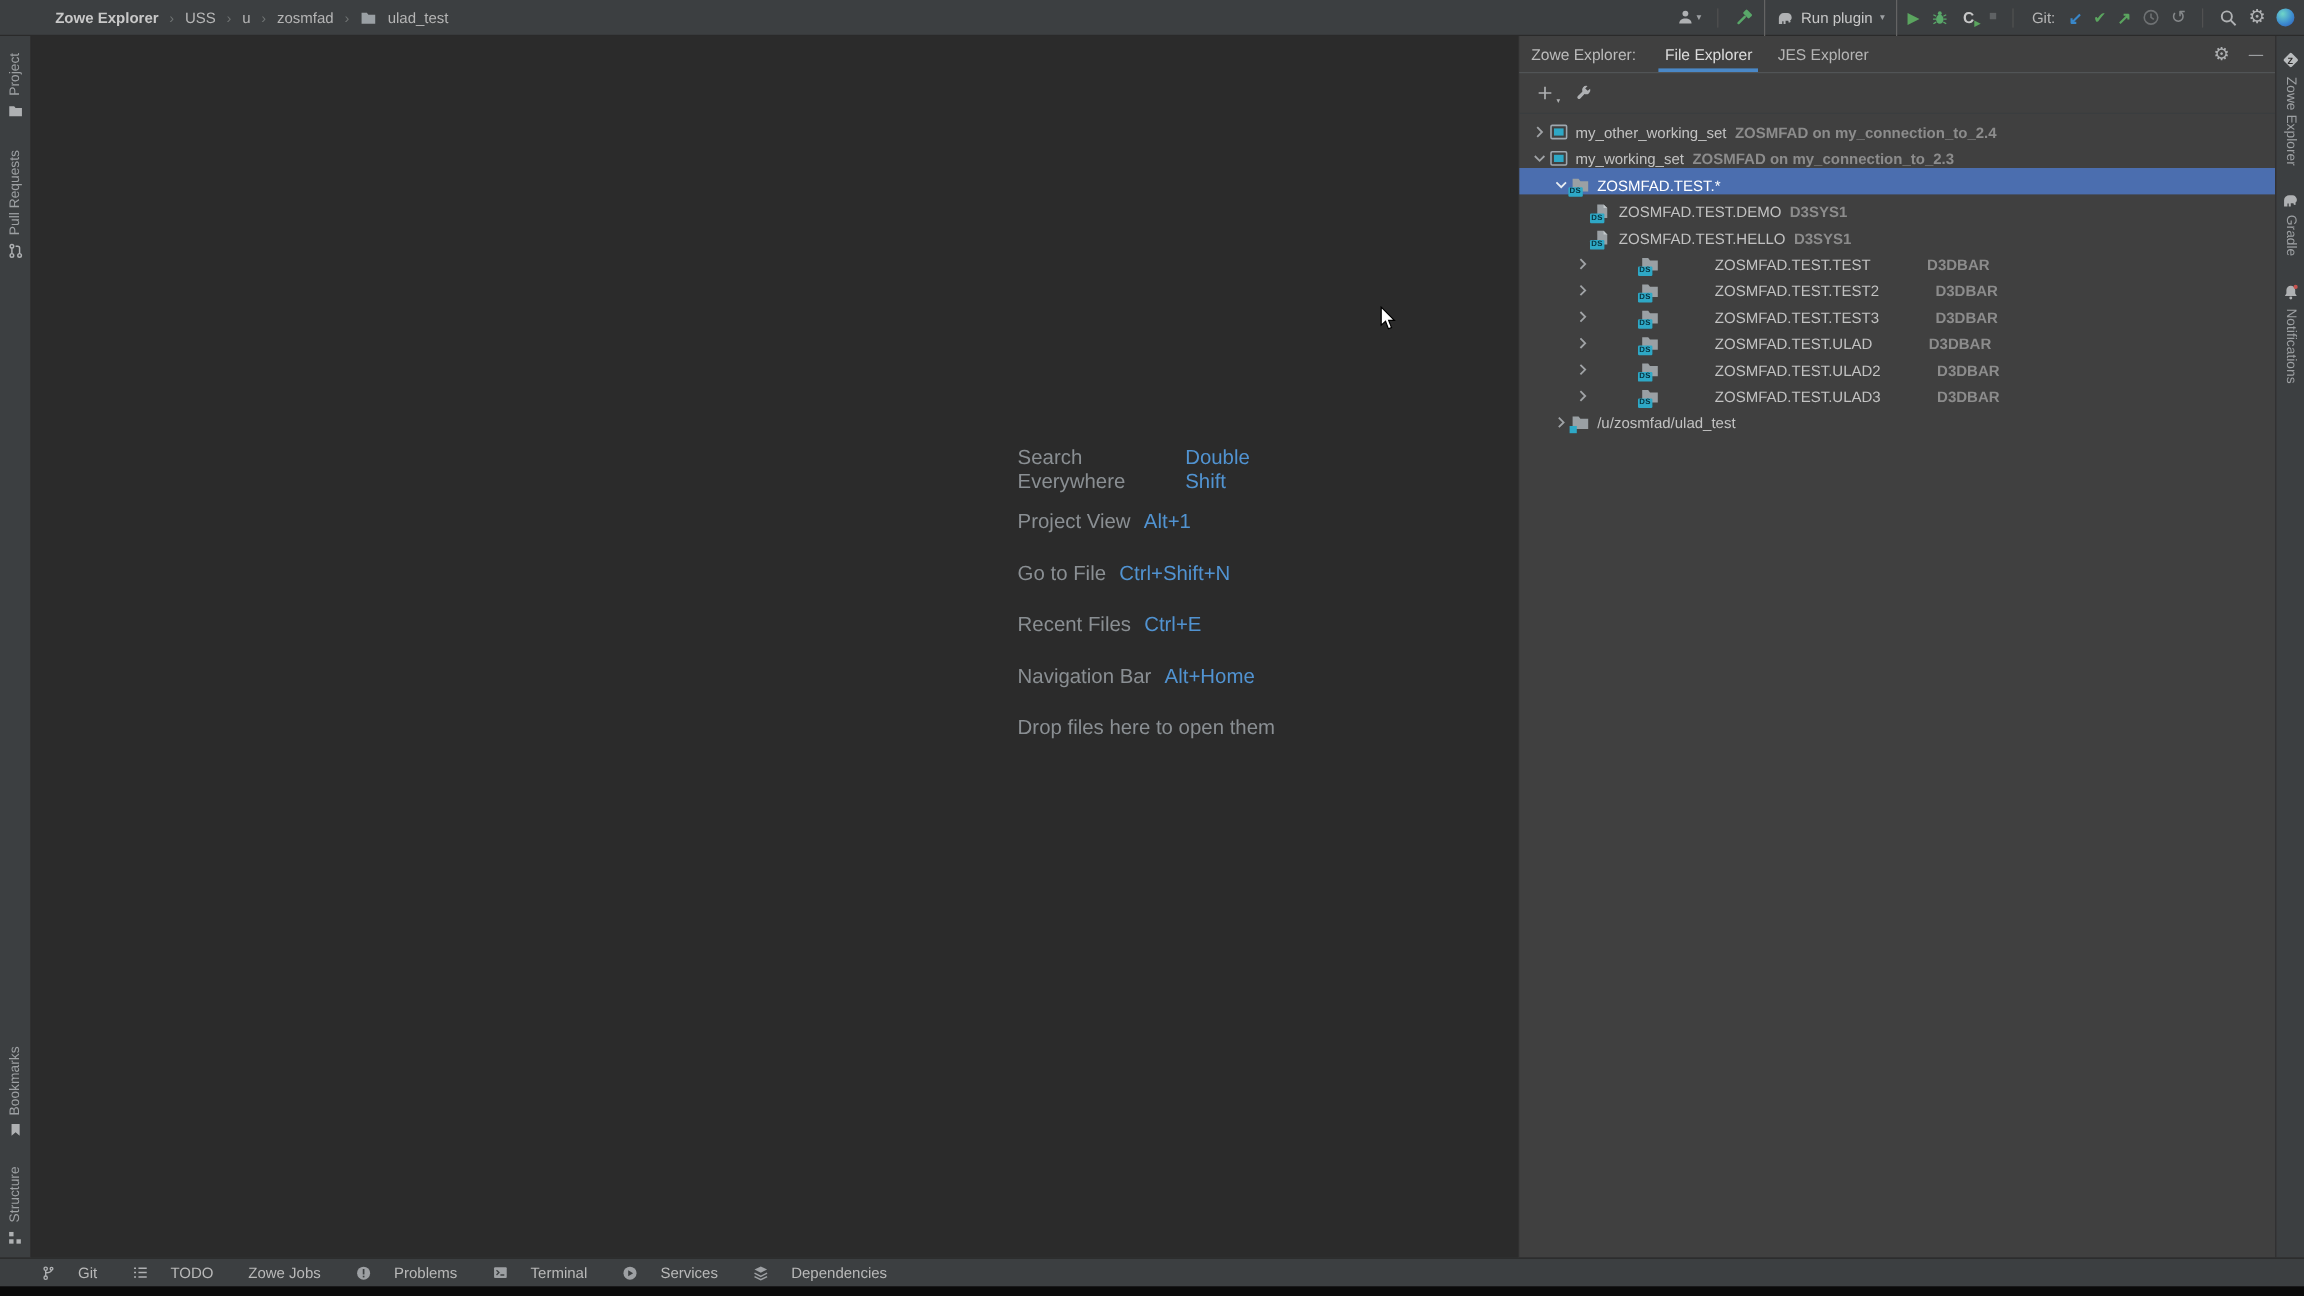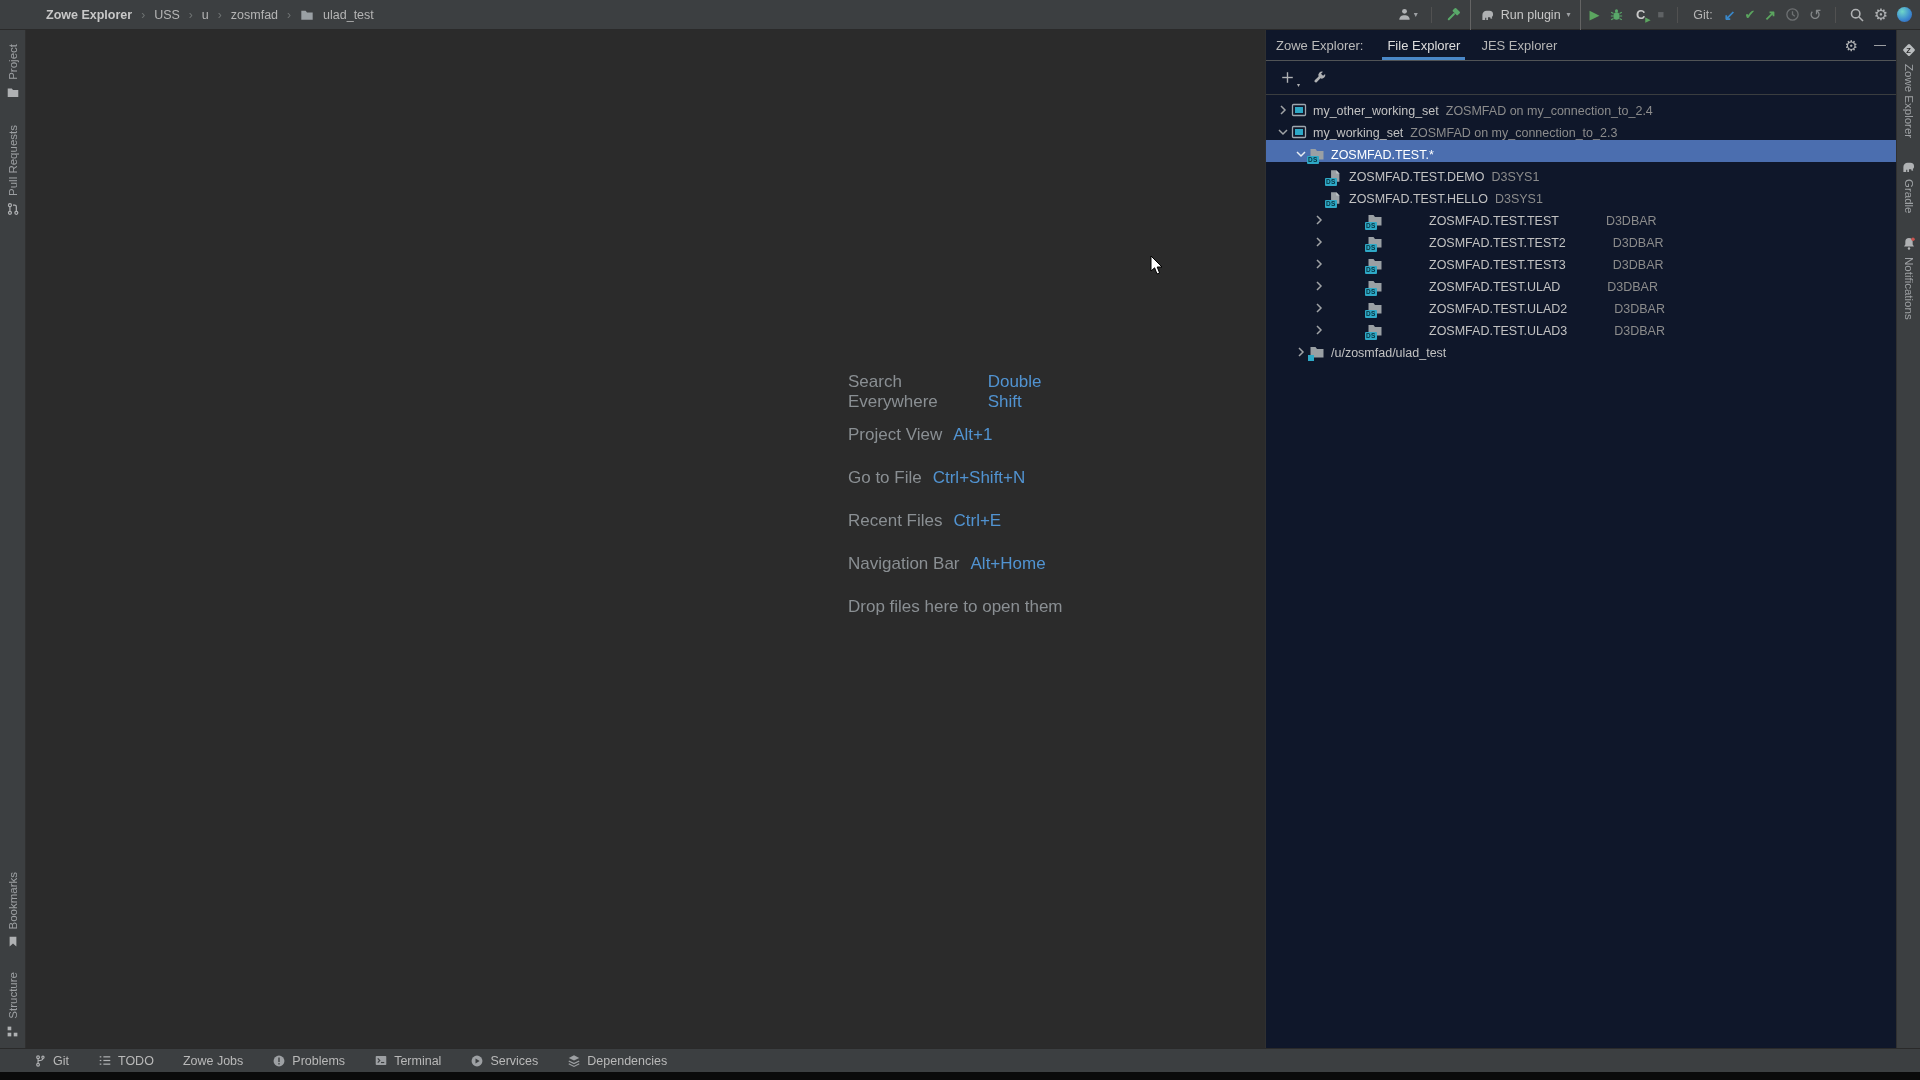--- a/index.html
+++ b/index.html
@@ -38,48 +38,48 @@
   .ls-bottom{margin-top:auto;margin-bottom:10px;display:flex;flex-direction:column;gap:24px;align-items:center;}
   .rs-top{margin-top:12px;display:flex;flex-direction:column;gap:22px;align-items:center;}
 
   .editor{position:absolute;left:26px;top:30px;width:1042px;bottom:32px;background:#2B2B2B;}
   .hints{position:absolute;left:822px;top:340px;}
   .hint-line{height:43px;display:flex;align-items:center;gap:11px;font-size:17px;}
   .hint-label{color:#8A8F93;}
   .hint-key{color:#5193D1;}
 
   
-  .panel{position:absolute;left:1265px;top:30px;width:631px;bottom:32px;background:#0f172a;
+  .panel{position:absolute;left:1265px;top:30px;width:631px;bottom:32px;background:#404040;
          border-left:1px solid #303030;box-sizing:border-box;display:flex;flex-direction:column;}
   .panel-header{height:30px;flex:none;display:flex;align-items:center;padding:0 10px;
                 border-bottom:1px solid #515456;font-size:13px;}
   .panel-title{color:#BBBBBB;margin-right:6px;}
   .tab{height:30px;display:flex;align-items:center;padding:0 3px;margin-left:15px;position:relative;color:#B5B5B5;cursor:default;}
   .tab.active{color:#DDDDDD;}
   .tab.active::after{content:'';position:absolute;left:-2px;right:-2px;bottom:0;height:3px;background:#4A88C7;}
   .panel-header-right{margin-left:auto;display:flex;align-items:center;gap:16px;color:#AFB1B3;}
   .panel-toolbar{height:33px;flex:none;display:flex;align-items:center;padding:0 13px;gap:17px;
                  border-bottom:1px solid #3A3D3F;}
   .tree{flex:1;overflow:hidden;padding-top:1px;}
   .row{height:22px;display:flex;align-items:flex-end;font-size:12.5px;color:#C2C2C2;cursor:default;white-space:nowrap;}
   .row .name{font-weight:500;}
-  .row .suffix{margin-left:7px;color:#8C8C8C;font-weight:400;}
+  .row .suffix{margin-left:7px;color:#8C8C8C;font-weight:700;}
   .row.selected{background:#4B6EAF;color:#FFFFFF;}
   .lvl0{padding-left:8px;} .lvl1{padding-left:26px;} .lvl2{padding-left:44px;gap:40px;} .lvl2m{padding-left:61px;}
   .chev{width:17px;height:16px;display:inline-flex;align-items:center;justify-content:center;flex:none;}
   .ticon{width:16px;height:16px;margin-right:6px;}
   .ds-badge{position:absolute;left:-2px;bottom:-2px;background:#2EA8C6;color:#07333F;
             font-size:6.5px;font-weight:bold;line-height:8px;padding:0 1px;border-radius:1px;letter-spacing:.3px;}
   .uss-badge{position:absolute;left:-1px;bottom:-1px;width:6px;height:6px;background:#2EA8C6;}
 
   
   .bottombar{position:absolute;left:0;bottom:8px;width:1920px;height:24px;background:#3C3F41;
              border-top:1px solid #2A2A2A;box-sizing:border-box;display:flex;align-items:center;
              padding-left:34px;gap:29px;font-size:12.5px;color:#B9B9B9;}
-  .bb-item{display:flex;align-items:center;gap:6px;cursor:default;justify-content:flex-end;}
+  .bb-item{display:flex;align-items:center;gap:18px;cursor:default;justify-content:flex-end;}
   .black-strip{position:absolute;left:0;bottom:0;width:1920px;height:8px;background:#0A0A0A;}
 
   .cursor{position:absolute;left:1150px;top:255px;pointer-events:none;}
   .zbadge{position:absolute;font-size:7.5px;font-weight:bold;color:#2B2B2B;}
 </style>
 </head>
 <body>
 
 <div class="app">
 

